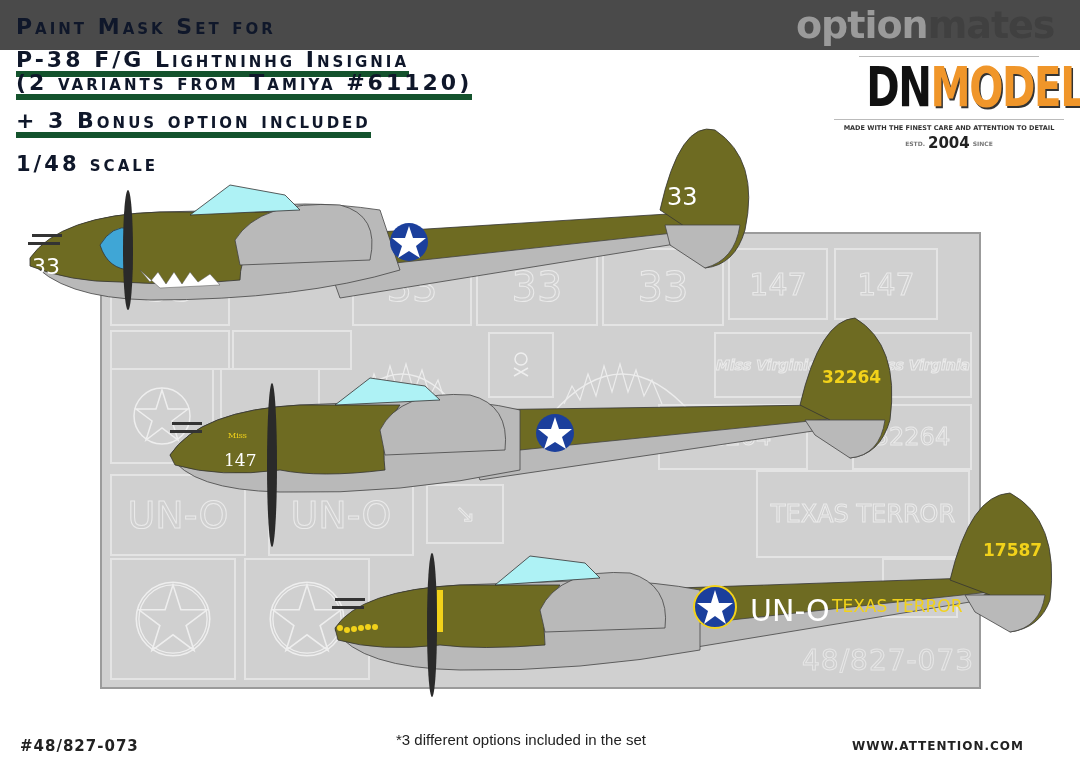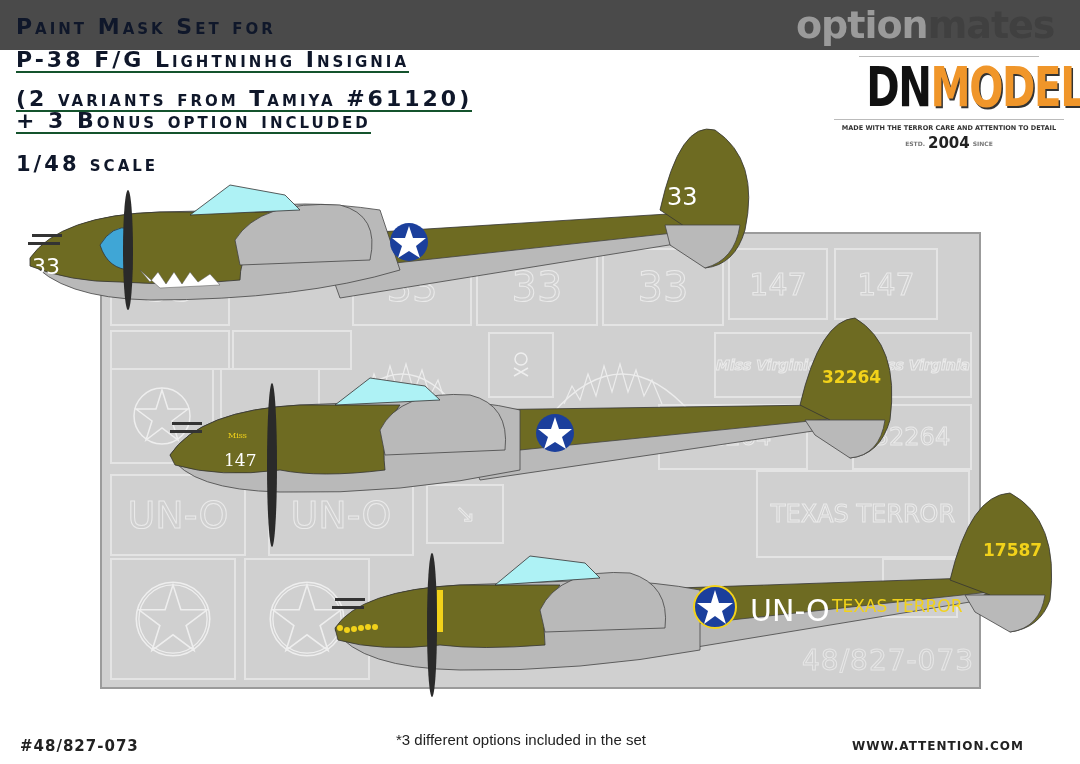--- a/index.html
+++ b/index.html
@@ -1,22 +1,22 @@
 <!DOCTYPE html>
 <html><head>
 <meta charset="utf-8">
 <style>
   html, body { margin: 0; padding: 0; }
   body { width: 1080px; height: 764px; position: relative; overflow: hidden; background: #ffffff; font-family: "DejaVu Sans", sans-serif; }
   .topbar { position: absolute; left: 0; top: 0; width: 1080px; height: 50px; background: #4a4a4a; }
   .title-line { position: absolute; left: 16px; font-family: "DejaVu Sans", sans-serif; font-weight: bold; color: #0f172a; font-variant: small-caps; letter-spacing: 3px; white-space: nowrap; }
-  .title-line.u { border-bottom: 2px solid #14532d; padding-bottom: 0px; line-height: 1; }
+  .title-line.u { border-bottom: 6px solid #14532d; padding-bottom: 0px; line-height: 1; }
   .t0 { top: 14px; font-size: 22px; }
   .t1 { top: 49px; font-size: 22px; line-height: 1; }
-  .t2 { top: 88px; font-size: 22px; }
+  .t2 { top: 72px; font-size: 22px; }
   .t3 { top: 110px; font-size: 22px; }
   .t4 { top: 152px; font-size: 21px; }
   .sm-logo { position: absolute; left: 796px; top: 2px; font-family: "DejaVu Sans", sans-serif; font-weight: bold; font-size: 38px; letter-spacing: -1px; line-height: 46px; }
   .sm-logo .a { color: #9a9a9a; }
   .sm-logo .b { color: #404040; }
   .dn-wrap { position: absolute; left: 834px; top: 56px; width: 230px; }
   .dn-rule { height: 1px; background: #bbb; margin: 0 25px; }
   .dn-logo { font-family: "DejaVu Sans", sans-serif; font-weight: bold; font-size: 56px; line-height: 60px; text-align: center; letter-spacing: -2px; transform: scaleX(0.72); transform-origin: center; white-space: nowrap; }
   .dn-logo .dn { color: #111; }
   .dn-logo .models { color: #f0962a; text-shadow: 2px 2px 0 #333; }
@@ -44,21 +44,21 @@
 
 <div class="title-line t0">Paint Mask Set for</div>
 <div class="title-line t1 u">P-38 F/G Lightninhg Insignia</div>
 <div class="title-line t2 u">(2 variants from Tamiya #61120)</div>
 <div class="title-line t3 u">+ 3 Bonus option included</div>
 <div class="title-line t4">1/48 scale</div>
 
 <div class="dn-wrap">
   <div class="dn-rule"></div>
   <div class="dn-logo"><span class="dn">DN</span><span class="models">MODELS</span></div>
-  <div class="dn-tag">MADE WITH THE TERROR CARE AND ATTENTION TO DETAIL</div>
+  <div class="dn-tag">MADE WITH THE FINEST CARE AND ATTENTION TO DETAIL</div>
   <div class="dn-est"><span class="sm">ESTD.</span><span>2004</span><span class="sm">SINCE</span></div>
 </div>
 
 <div class="sheet">
 
   <div class="cell" style="left:8px;top:14px;width:120px;height:78px;">
       <span class="txt" style="font-size:40px;">33</span>
     </div>
   <div class="cell" style="left:250px;top:14px;width:120px;height:78px;">
       <span class="txt" style="font-size:40px;">33</span>

